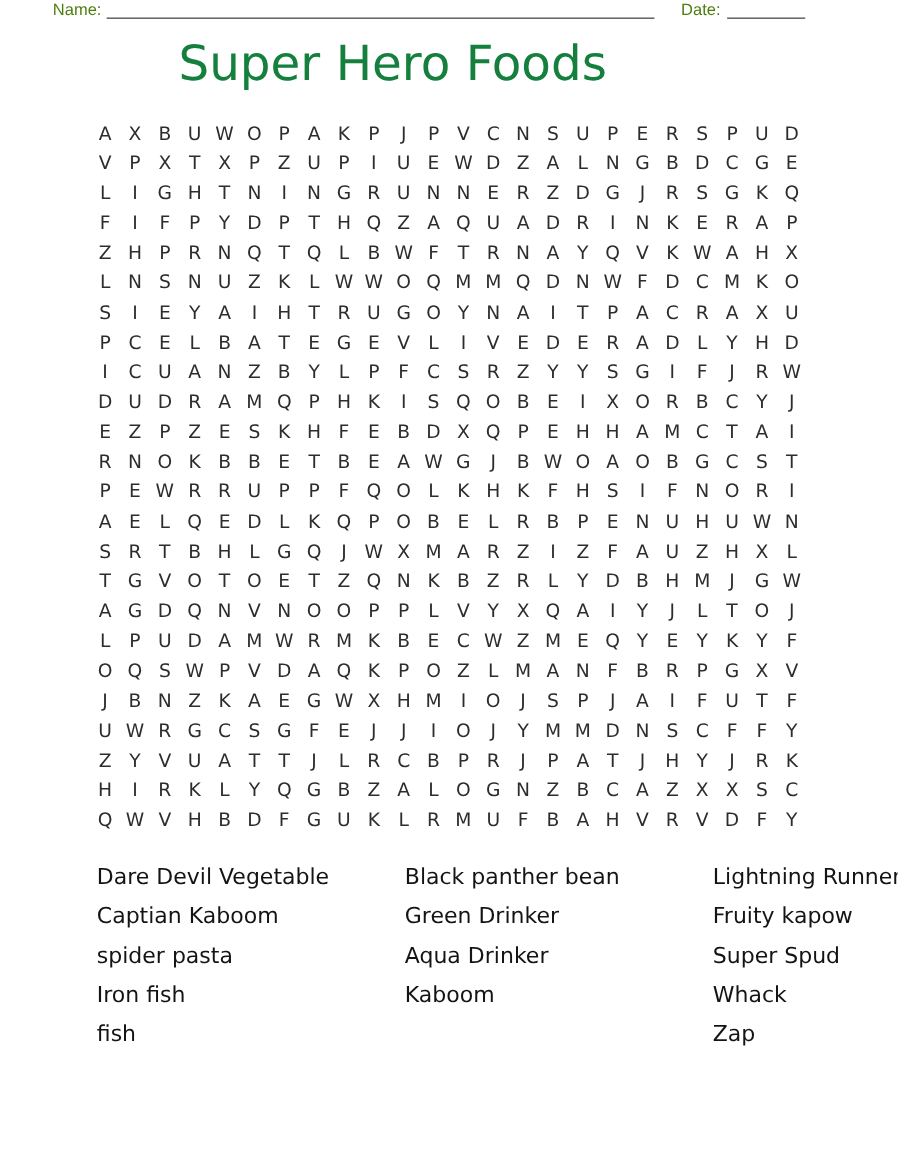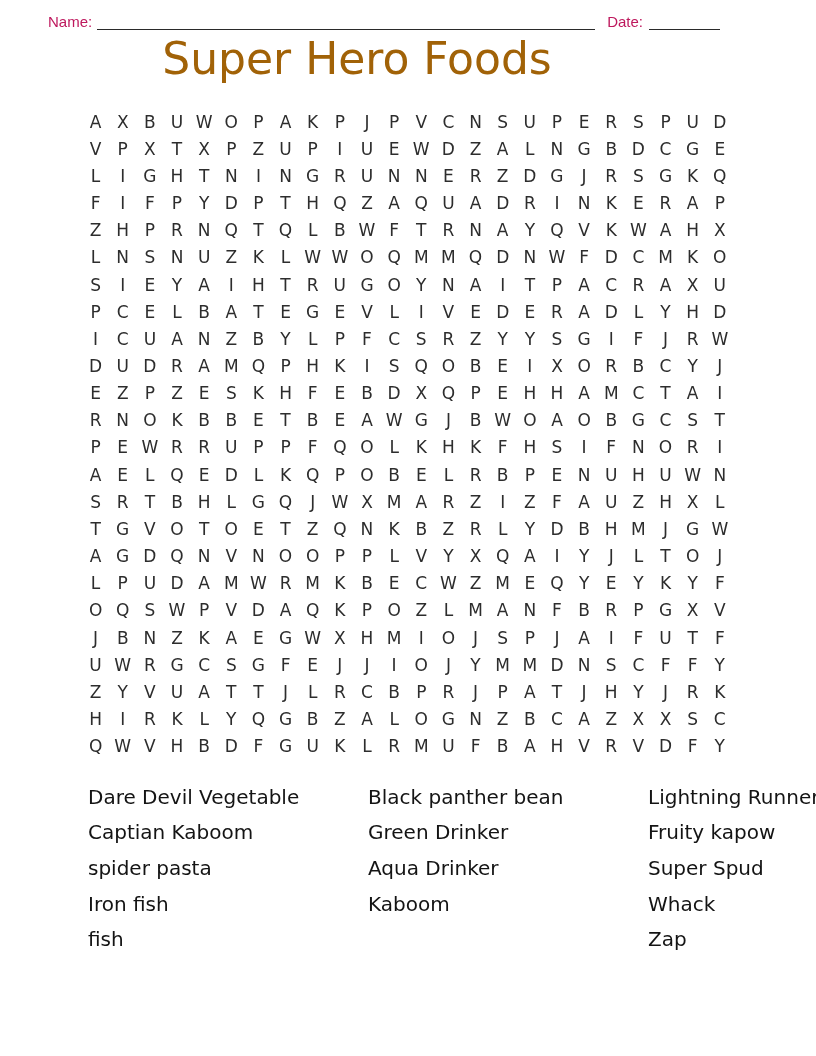--- a/index.html
+++ b/index.html
@@ -3,36 +3,36 @@
 <meta charset="utf-8">
 <style>
   html,body{margin:0;padding:0;}
   body{
     width:816px;height:1056px;background:#ffffff;position:relative;
     font-family:"Liberation Sans",sans-serif;overflow:hidden;
   }
 
   
   .header-row{
-    position:absolute;top:13px;left:48px;display:flex;align-items:baseline;
-    font-size:15px;color:#be185d;white-space:nowrap;
+    position:absolute;top:1px;left:48px;display:flex;align-items:baseline;
+    font-size:15px;color:#4d7c0f;white-space:nowrap;
   }
   .blank-line{
     display:inline-block;border-bottom:1.5px solid #2a2a2a;
     transform:translateY(3px);height:1px;
   }
   .name-line{width:498px;margin-left:5px;}
-  .date-label{margin-left:12px;}
+  .date-label{margin-left:24px;}
   .date-line{width:71px;margin-left:6px;}
 
   
   .title{
     position:absolute;top:33px;left:0;width:714px;text-align:center;
     font-family:"DejaVu Sans",sans-serif;font-size:44px;font-weight:400;
-    color:#a16207;margin:0;
+    color:#15803d;margin:0;
   }
 
   
   .grid{
     position:absolute;left:82px;top:108px;
     display:grid;grid-template-columns:repeat(24,27.15px);grid-auto-rows:27.16px;
     font-family:"DejaVu Sans",sans-serif;font-size:17px;font-weight:400;
     color:#2d2d2d;
   }
   .grid-cell{display:flex;align-items:center;justify-content:center;}

